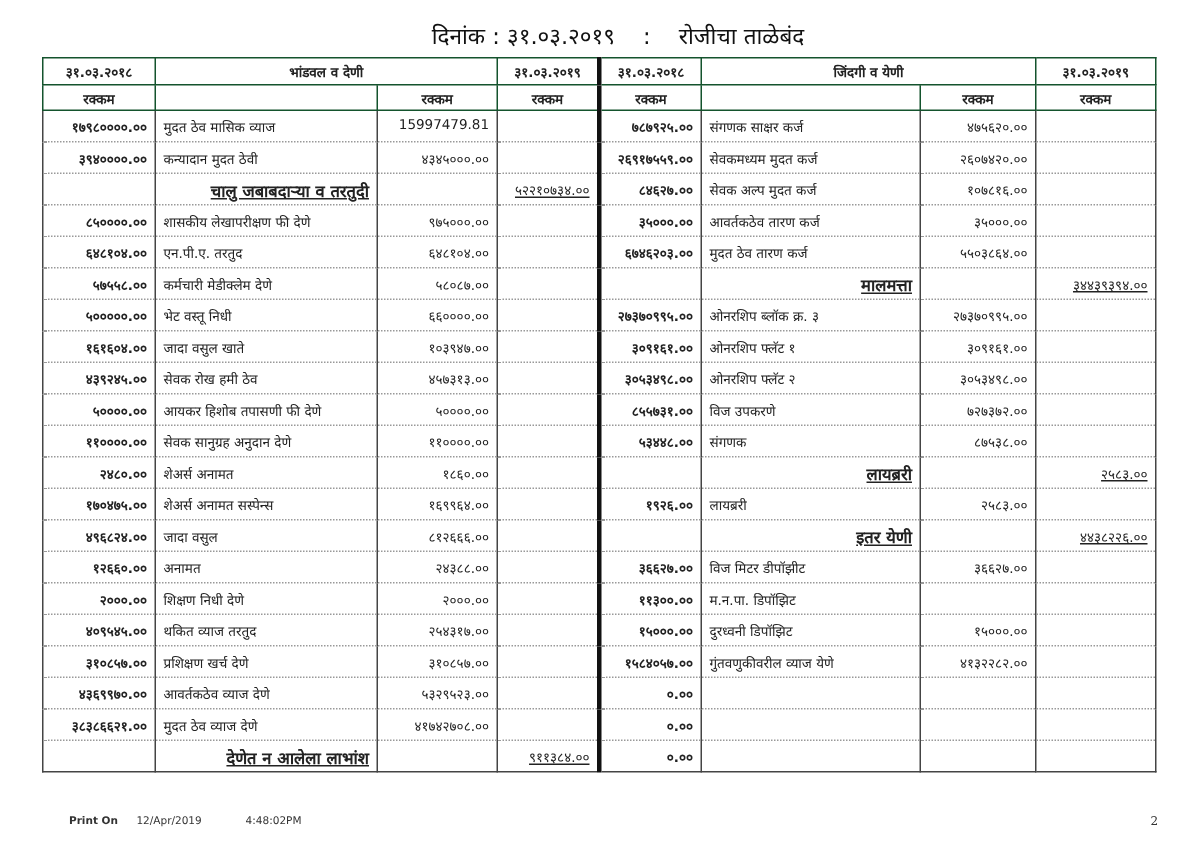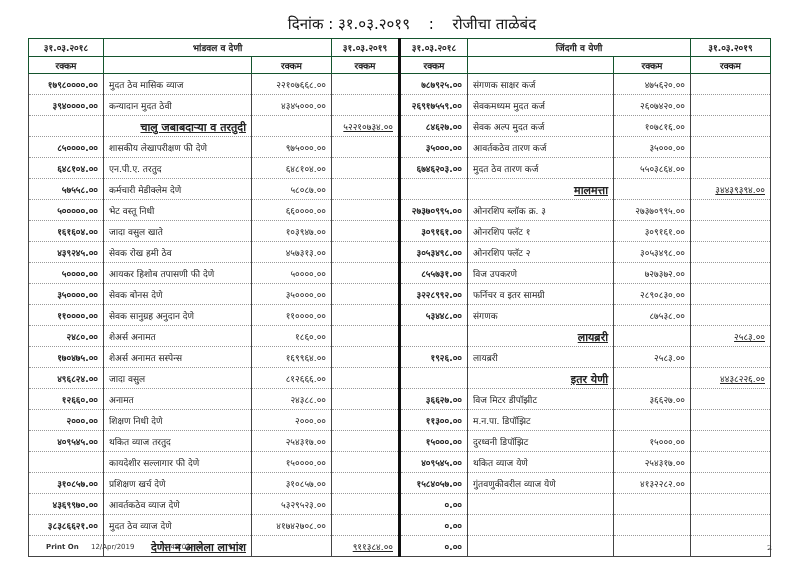--- a/index.html
+++ b/index.html
@@ -56,21 +56,21 @@
       <td>रक्कम</td>
       <td>रक्कम</td>
       <td class="divider">रक्कम</td>
       <td></td>
       <td>रक्कम</td>
       <td>रक्कम</td>
     </tr>
   <tr>
         <td class="num">१७९८००००.००</td>
         <td>मुदत ठेव मासिक व्याज</td>
-        <td class="num2">२२१०७६६८.००</td>
+        <td class="num2">15997479.81</td>
         <td class="total"></td>
         <td class="num divider">७८७९२५.००</td>
         <td>संगणक साक्षर कर्ज</td>
         <td class="num2">४७५६२०.००</td>
         <td class="total"></td>
       </tr>
       <tr>
         <td class="num">३९४००००.००</td>
         <td>कन्यादान मुदत ठेवी</td>
         <td class="num2">४३४५०००.००</td>
@@ -154,30 +154,20 @@
         <td class="num">५००००.००</td>
         <td>आयकर हिशोब तपासणी फी देणे</td>
         <td class="num2">५००००.००</td>
         <td class="total"></td>
         <td class="num divider">८५५७३१.००</td>
         <td>विज उपकरणे</td>
         <td class="num2">७२७३७२.००</td>
         <td class="total"></td>
       </tr>
       <tr>
-        <td class="num">३५००००.००</td>
-        <td>सेवक बोनस देणे</td>
-        <td class="num2">३५००००.००</td>
-        <td class="total"></td>
-        <td class="num divider">३२२८९९२.००</td>
-        <td>फर्निचर व इतर सामग्री</td>
-        <td class="num2">२८९०८३०.००</td>
-        <td class="total"></td>
-      </tr>
-      <tr>
         <td class="num">११००००.००</td>
         <td>सेवक सानुग्रह अनुदान देणे</td>
         <td class="num2">११००००.००</td>
         <td class="total"></td>
         <td class="num divider">५३४४८.००</td>
         <td>संगणक</td>
         <td class="num2">८७५३८.००</td>
         <td class="total"></td>
       </tr>
       <tr>
@@ -231,30 +221,20 @@
         <td class="total"></td>
       </tr>
       <tr>
         <td class="num">४०९५४५.००</td>
         <td>थकित व्याज तरतुद</td>
         <td class="num2">२५४३१७.००</td>
         <td class="total"></td>
         <td class="num divider">१५०००.००</td>
         <td>दुरध्वनी डिपॉझिट</td>
         <td class="num2">१५०००.००</td>
-        <td class="total"></td>
-      </tr>
-      <tr>
-        <td class="num"></td>
-        <td>कायदेशीर सल्लागार फी देणे</td>
-        <td class="num2">१५००००.००</td>
-        <td class="total"></td>
-        <td class="num divider">४०९५४५.००</td>
-        <td>थकित व्याज येणे</td>
-        <td class="num2">२५४३१७.००</td>
         <td class="total"></td>
       </tr>
       <tr>
         <td class="num">३१०८५७.००</td>
         <td>प्रशिक्षण खर्च देणे</td>
         <td class="num2">३१०८५७.००</td>
         <td class="total"></td>
         <td class="num divider">१५८४०५७.००</td>
         <td>गुंतवणुकीवरील व्याज येणे</td>
         <td class="num2">४१३२२८२.००</td>

